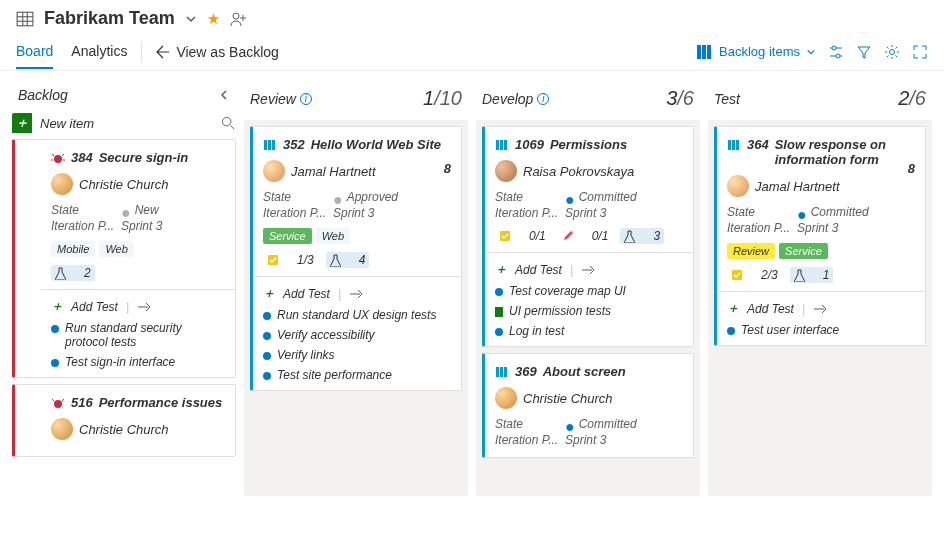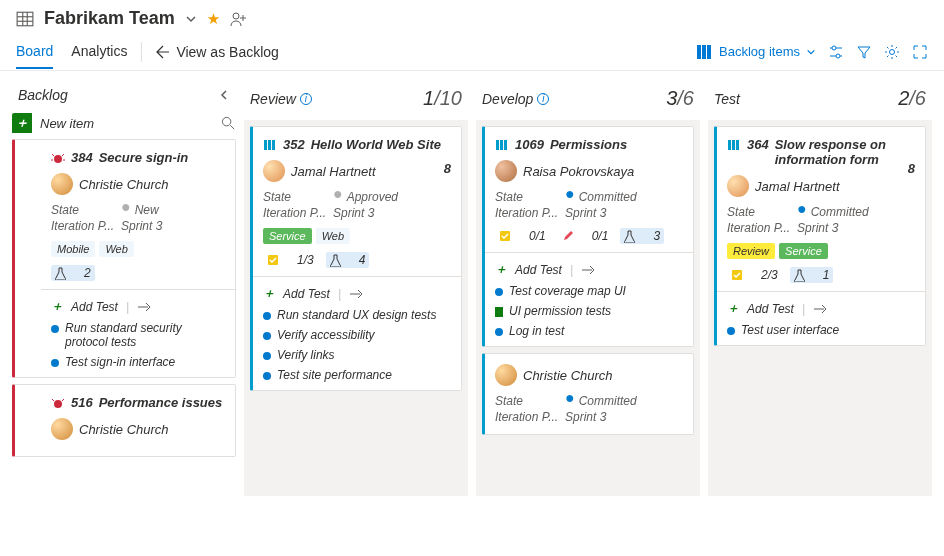--- a/index.html
+++ b/index.html
@@ -47,21 +47,21 @@
 .card.bug { border-left-color: #cc293d; padding-left: 36px; }
 .card .ttl { display: flex; align-items: flex-start; gap: 6px; font-weight: 600; font-size: 13px; margin-bottom: 8px; }
 .card .ttl .wiicon { flex-shrink: 0; margin-top: 1px; }
 .card .sp { position: absolute; right: 10px; top: 34px; font-weight: 600; font-size: 13px; }
 .card .assignee { display: flex; align-items: center; gap: 6px; margin-bottom: 8px; font-size: 13px; }
 .card .assignee .ava { width: 22px; height: 22px; border-radius: 50%; display: inline-block; }
 .ava1 { background: radial-gradient(circle at 30% 30%, #ffd9a0, #d18b3a); }
 .ava2 { background: radial-gradient(circle at 30% 30%, #ffe0b0, #e09050); }
 .ava3 { background: radial-gradient(circle at 30% 30%, #f0c0a0, #b07040); }
 .card .fields { font-size: 12px; color: #605e5c; }
-.card .fld { display: flex; align-items: flex-start; margin-bottom: 2px; }
+.card .fld { display: flex; align-items: flex-end; margin-bottom: 2px; }
 .card .fld .lbl { width: 70px; overflow: hidden; text-overflow: ellipsis; white-space: nowrap; }
 .card .fld .dot { font-size: 16px; line-height: 8px; margin-right: 4px; }
 .card .fld .dot.gray { color: #b0b0b0; }
 .card .fld .dot.blue { color: #007acc; }
 .card .tags { display: flex; gap: 4px; margin-top: 8px; flex-wrap: wrap; }
 .tag { font-size: 11px; padding: 2px 6px; border-radius: 2px; background: #eff6fc; }
 .tag.svc { background: #5cb85c; color: #fff; }
 .tag.rev { background: #ffeb3b; }
 .card .stats { display: flex; gap: 8px; margin-top: 8px; align-items: center; font-size: 12px; }
 .stat { display: inline-flex; align-items: center; gap: 18px; padding: 1px 4px; }
@@ -417,20 +417,31 @@
               <span class="b run"></span>
               <span>UI permission tests</span>
             </div>
         <div class="sub">
               <span class="b"></span>
               <span>Log in test</span>
             </div>
       </div>
 
       <div class="card">
+        <div class="ttl">
+          <span class="wiicon">
+                <svg width="14" height="14" viewBox="0 0 14 14">
+                  <rect x="1" y="2" width="3" height="10" fill="#009ccc"></rect>
+                  <rect x="5" y="2" width="3" height="10" fill="#009ccc"></rect>
+                  <rect x="9" y="2" width="3" height="10" fill="#009ccc"></rect>
+                </svg>
+              </span>
+          <span>369</span>
+          <span>About screen</span>
+        </div>
         <div class="assignee">
               <span class="ava ava1"></span>
               <span>Christie Church</span>
             </div>
         <div class="fields">
           <div class="fld">
                 <span class="lbl">State</span>
                 <span class="dot blue">●</span>
                 <span>Committed</span>
               </div>

